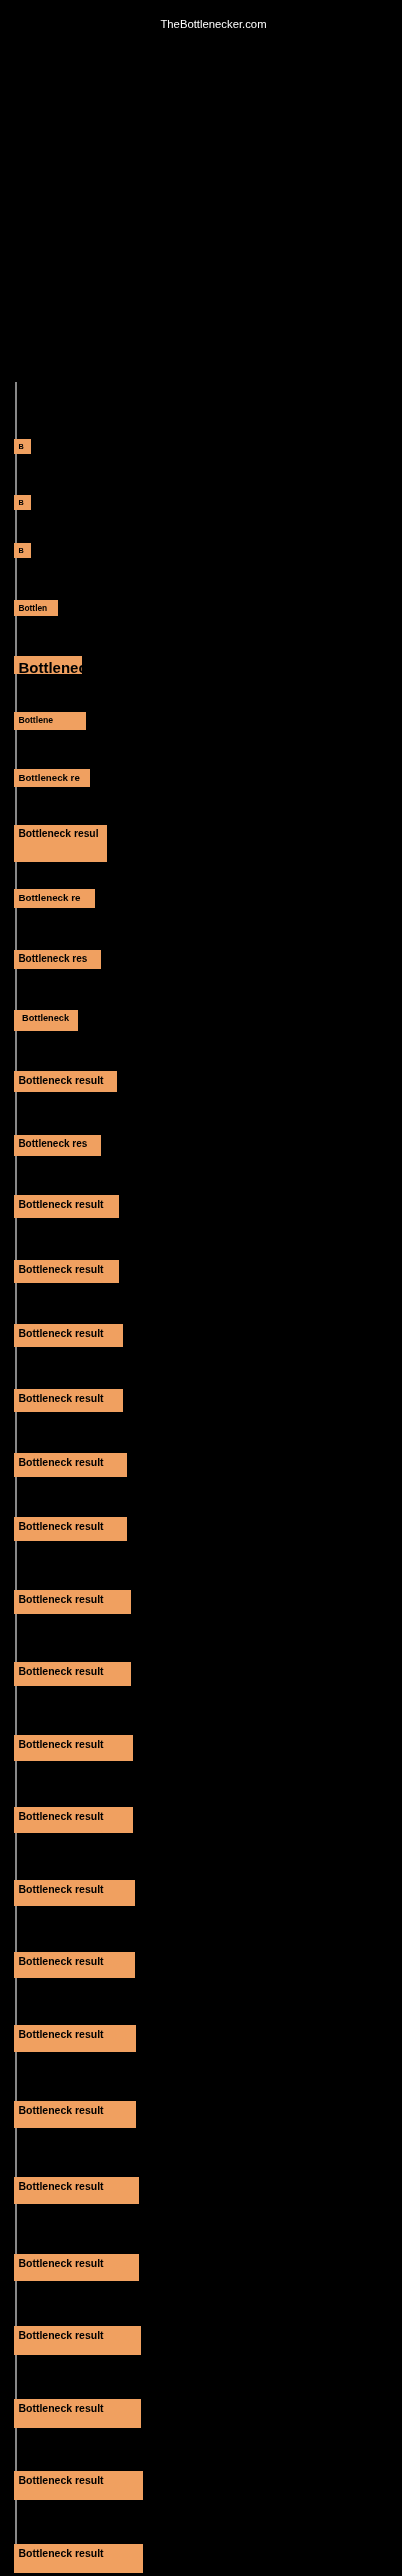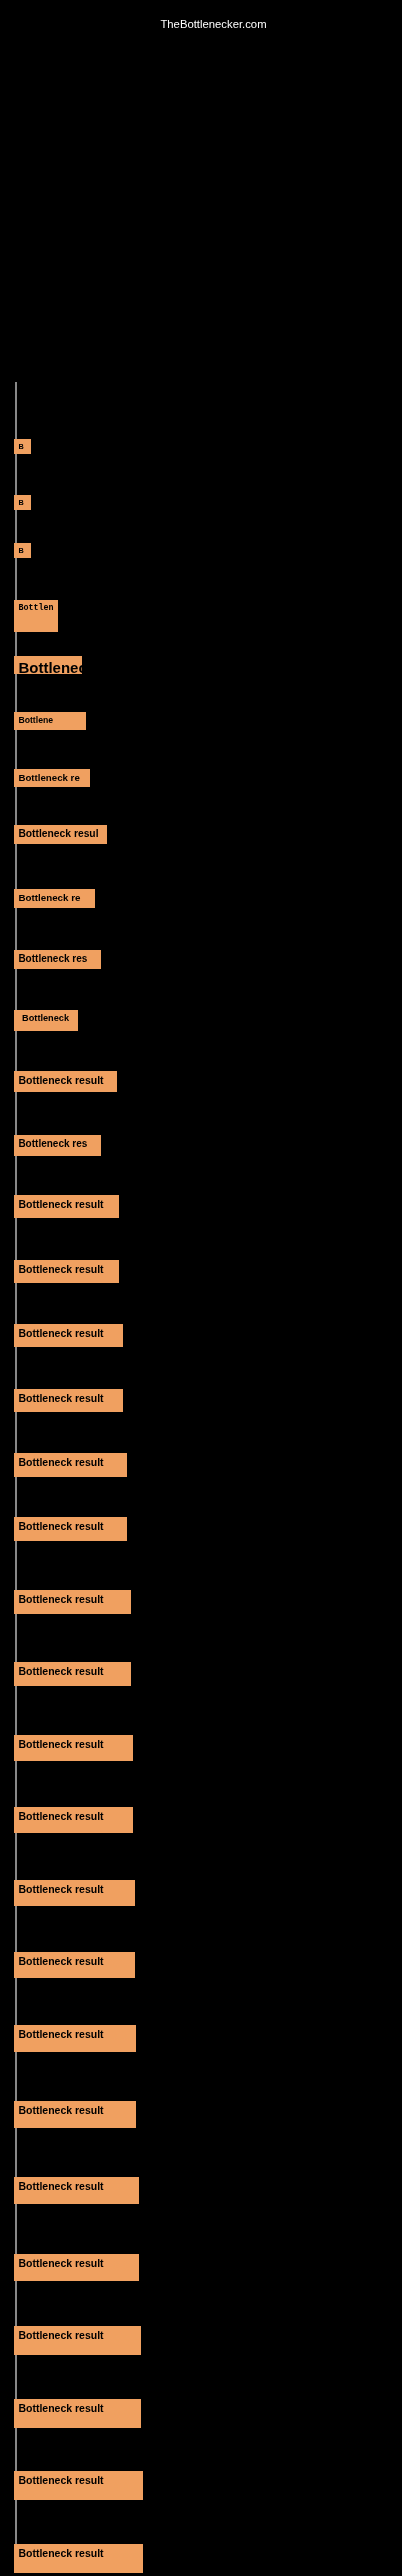--- a/index.html
+++ b/index.html
@@ -49,25 +49,25 @@
 <body>
 
 <span class="site-title">TheBottlenecker.com</span>
 
 <div class="vertical-line" id="vertical-line" style="top: 370px; height: 2190px;"></div>
 
 <div id="labels-container">
     <div class="bottleneck-label" style="top: 427px; width: 17.7px; height: 14.5px; font-size: 7.3px;">B</div>
     <div class="bottleneck-label" style="top: 483px; width: 17.7px; height: 14.5px; font-size: 7.3px;">B</div>
     <div class="bottleneck-label" style="top: 531px; width: 17.7px; height: 14.5px; font-size: 7.3px;">B</div>
-    <div class="bottleneck-label" style="top: 588px; width: 44px; height: 32px; font-size: 8.4px; font-family: Liberation Mono, monospace;">Bottlen</div>
+    <div class="bottleneck-label" style="top: 588px; width: 44px; height: 16px; font-size: 8.4px;">Bottlen</div>
     <div class="bottleneck-label" style="top: 644px; width: 68px; height: 17.7px; font-size: 15px;">Bottleneck r</div>
     <div class="bottleneck-label" style="top: 700px; width: 72px; height: 17.7px; font-size: 8.7px;">Bottlene</div>
     <div class="bottleneck-label" style="top: 757px; width: 76px; height: 17.7px; font-size: 9.7px;">Bottleneck re</div>
-    <div class="bottleneck-label" style="top: 813px; width: 93px; height: 19px; font-size: 10.3px;">Bottleneck resul</div>
+    <div class="bottleneck-label" style="top: 813px; width: 93px; height: 37px; font-size: 10.3px;">Bottleneck resul</div>
     <div class="bottleneck-label" style="top: 877px; width: 81px; height: 19.3px; font-size: 9.8px;">Bottleneck re</div>
     <div class="bottleneck-label" style="top: 938px; width: 87px; height: 19.3px; font-size: 10px;">Bottleneck res</div>
     <div class="bottleneck-label" style="top: 998px; width: 64px; height: 21px; font-size: 9.2px; text-align: center;">Bottleneck</div>
     <div class="bottleneck-label" style="top: 1059px; width: 103px; height: 21px; font-size: 10.5px;">Bottleneck result</div>
     <div class="bottleneck-label" style="top: 1123px; width: 87px; height: 21px; font-size: 10px;">Bottleneck res</div>
     <div class="bottleneck-label" style="top: 1183px; width: 105px; height: 22.5px; font-size: 10.5px;">Bottleneck result</div>
     <div class="bottleneck-label" style="top: 1248px; width: 105px; height: 22.5px; font-size: 10.5px;">Bottleneck result</div>
     <div class="bottleneck-label" style="top: 1312px; width: 109px; height: 22.5px; font-size: 10.5px;">Bottleneck result</div>
     <div class="bottleneck-label" style="top: 1377px; width: 109px; height: 22.5px; font-size: 10.5px;">Bottleneck result</div>
     <div class="bottleneck-label" style="top: 1441px; width: 113px; height: 24px; font-size: 10.5px;">Bottleneck result</div>

